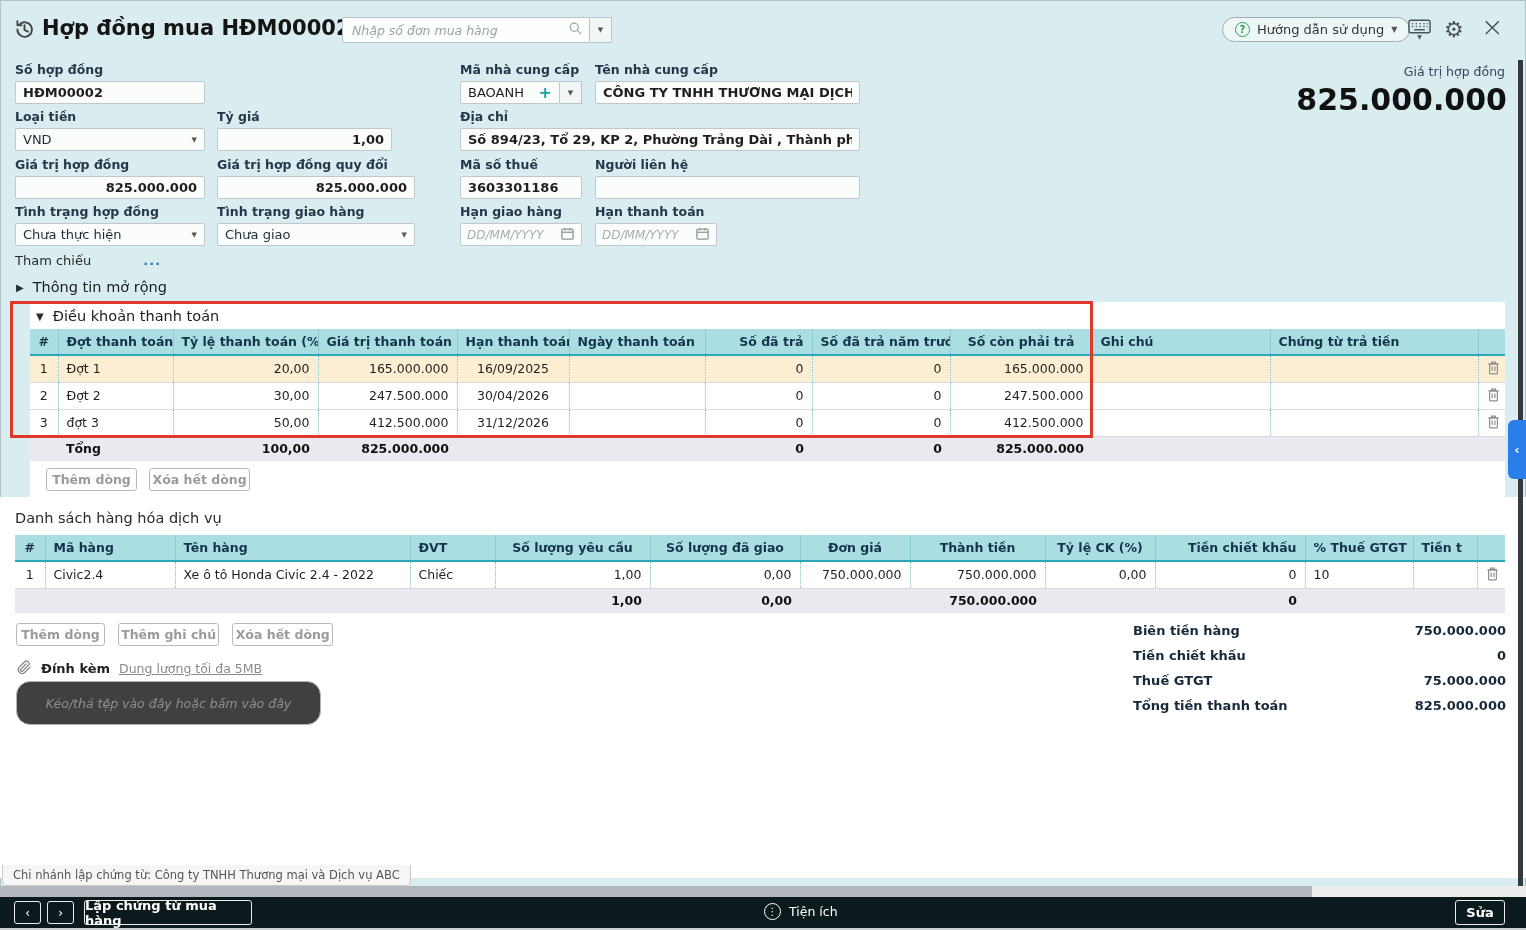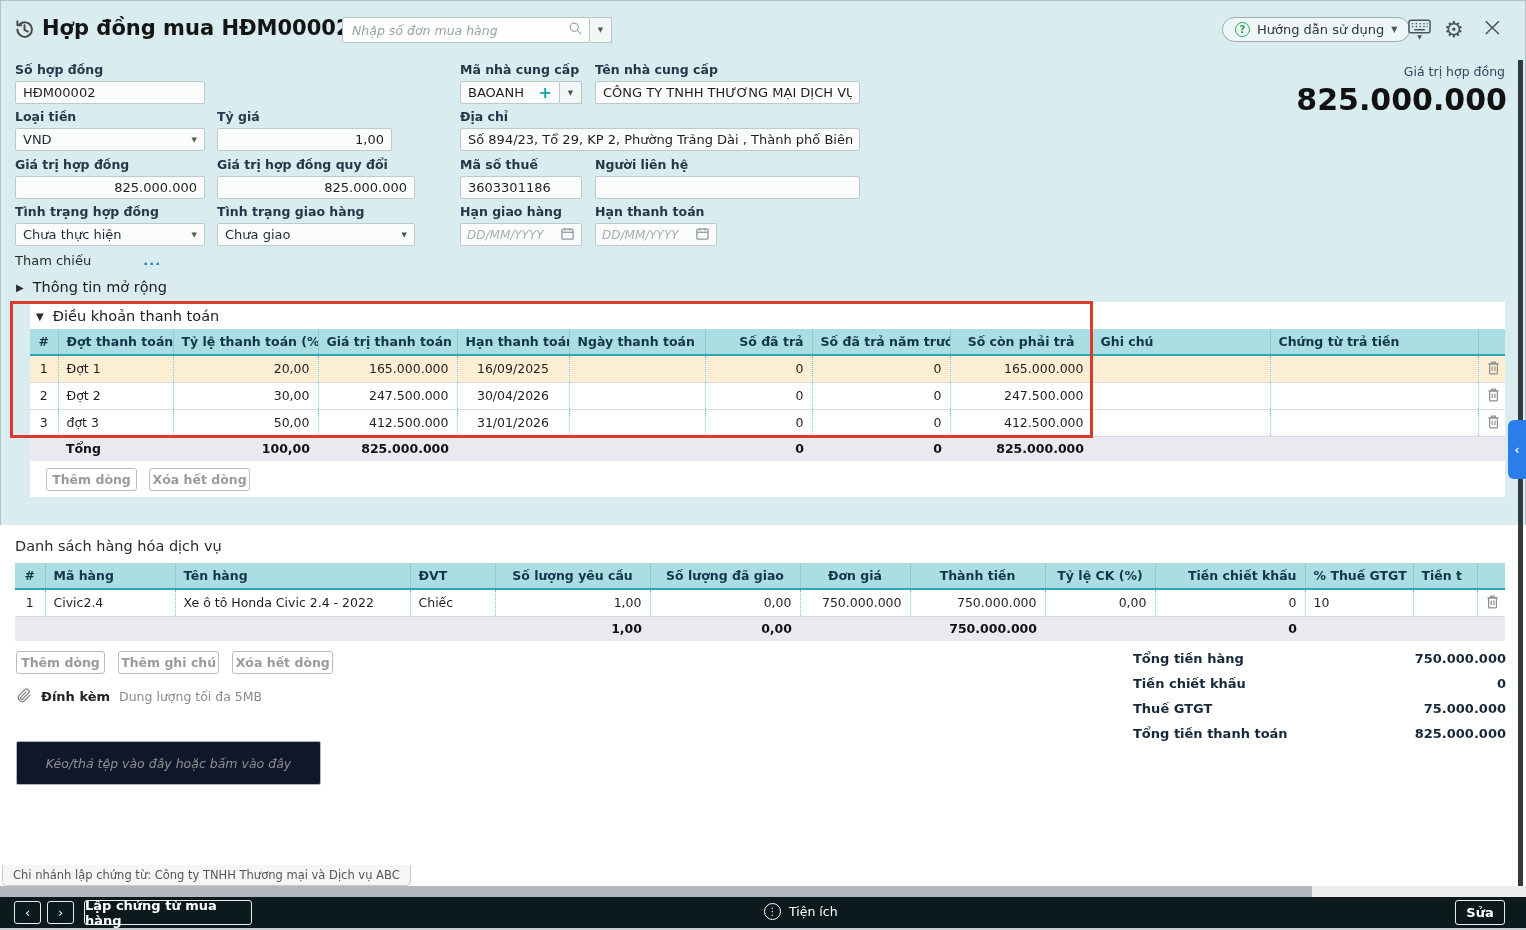--- a/index.html
+++ b/index.html
@@ -16,21 +16,21 @@
   .searchbox input::placeholder { color:#9aa4a6; font-style:italic; }
   .dropbtn { width:22px; height:26px; border:1px solid #b9c4c6; border-left:none; background:#f2f6f7; display:flex; align-items:center; justify-content:center; font-size:7px; color:#555; cursor:pointer; }
   .helppill { height:25px; border:1px solid #9fadb0; border-radius:13px; background:#eef7f8; display:flex; align-items:center; gap:7px; padding:0 12px; font-size:13px; color:#333; cursor:pointer; }
   .qcircle { width:15px; height:15px; border:1.5px solid #35a04a; border-radius:50%; color:#35a04a; font-size:10px; font-weight:bold; display:flex; align-items:center; justify-content:center; }
   .tbicon { color:#4b5557; cursor:pointer; display:flex; flex-direction:column; align-items:center; }
   .xicon { font-size:27px; font-weight:300; color:#3f4a4c; line-height:22px; cursor:pointer; }
 
   
   .flabel { font-size:12.5px; font-weight:bold; color:#24384a; margin-bottom:4px; white-space:nowrap; }
   .finput { width:100%; height:23px; border:1px solid #bfc9cb; background:#fbfdfd; border-radius:2px; font-size:13px; color:#1e1e1e; padding:0 7px; font-family:inherit; outline:none; white-space:nowrap; overflow:hidden; }
-  input.finput { display:block; }
+  input.finput { display:block;font-weight:bold; }
   .num { text-align:right; }
   .fselect { display:flex; align-items:center; justify-content:space-between; height:23px; border:1px solid #bfc9cb; background:#fbfdfd; border-radius:2px; padding:0 7px; font-size:13px; cursor:pointer; }
   .fselect .caret { font-size:7px; color:#555; }
   .datewrap { display:flex; align-items:center; height:23px; border:1px solid #bfc9cb; background:#fbfdfd; border-radius:2px; padding:0 6px; }
   .datewrap input { flex:1; border:none; outline:none; background:transparent; font-size:12px; font-style:italic; color:#888; width:10px; font-family:inherit; }
   .datewrap input::placeholder { color:#a6aeb0; font-style:italic; }
   .supwrap { display:flex;border-radius:6px; }
   .supcode { width:100px; display:flex; align-items:center; justify-content:space-between; }
   .plus { color:#12a1a9; font-size:16px; font-weight:bold; line-height:14px; cursor:pointer; }
   .bigvalue { font-size:30px; font-weight:bold; color:#111; text-align:right; }
@@ -51,22 +51,22 @@
   tr.sel td { background:#fbeed3; }
   tr.gtotal td { background:#e9e9ef; font-weight:bold; height:25px; border-left:none; border-bottom:none; color:#111; }
   .tc { text-align:center; } .tr { text-align:right; } .tl { text-align:left; }
   .trash { display:inline-flex; cursor:pointer; }
 
   .gbtn { display:inline-block; border:1px solid #b9b9b9; border-radius:3px; background:#fff; color:#9b9b9b; font-weight:bold; font-size:12.5px; padding:3px 0; text-align:center; cursor:pointer; }
 
   
   .lsttl { font-size:14.5px; color:#2a2a2a; }
   .attach-label { font-weight:bold; font-size:13px; color:#222; }
-  .attach-hint { font-size:12.5px; color:#8a8a8a; }
-  .dropzone { border:1px solid #b5b5b5; background:#0f172a; border-radius:2px; display:flex; align-items:center; justify-content:center; font-style:italic; color:#8f8f8f; font-size:12.5px; cursor:pointer;margin-top:32px; }
+  .attach-hint { font-size:12.5px; color:#8a8a8a;text-decoration:underline; }
+  .dropzone { border:1px solid #b5b5b5; background:#404040; border-radius:14px; display:flex; align-items:center; justify-content:center; font-style:italic; color:#8f8f8f; font-size:12.5px; cursor:pointer; }
   .sumrow { display:flex; justify-content:space-between; font-weight:bold; font-size:13px; color:#16293a; }
 
   
   .statustab { background:#f6f6f6; border:1px solid #c9c9c9; border-top:none; border-radius:0 0 5px 5px; font-size:11.5px; color:#555; display:flex; align-items:center; padding:0 10px; white-space:nowrap; }
   .hscroll { background:#ededee; }
   .hthumb { background:#b3b8be; height:100%; cursor:pointer; }
   .footer { background:#0d1a1d; }
   .fbtn { border:1px solid #e8eced; border-radius:3px; color:#fff; background:transparent; display:flex; align-items:center; justify-content:center; font-size:13px; cursor:pointer; font-family:inherit; }
   .fbtn.bold { font-weight:bold; }
   .util { display:flex; align-items:center; gap:8px; color:#fff; font-size:12.5px; cursor:pointer; }
@@ -298,21 +298,21 @@
                   <rect x="2.8" y="4" width="8.4" height="10.8" rx="1"></rect>
                   <path d="M5.5 7v4.8M8.5 7v4.8"></path>
                 </svg>
               </span></td>
         </tr>
         <tr>
           <td class="tc">3</td>
           <td class="tl">đợt 3</td>
           <td class="tr">50,00</td>
           <td class="tr">412.500.000</td>
-          <td class="tc">31/01/2026</td>
+          <td class="tc">31/12/2026</td>
           <td></td>
           <td class="tr">0</td>
           <td class="tr">0</td>
           <td class="tr">412.500.000</td>
           <td></td>
           <td></td>
           <td class="tc"><span class="trash">
                 <svg width="13" height="15" viewBox="0 0 14 16" fill="none" stroke="#8f8f8f" stroke-width="1.3">
                   <path d="M1.5 4h11M5 4V2.2h4V4"></path>
                   <rect x="2.8" y="4" width="8.4" height="10.8" rx="1"></rect>
@@ -342,21 +342,21 @@
       <span class="gbtn" style="width:101px;margin-left:8px">Xóa hết dòng</span>
     </div>
   </div>
 
   <div class="abs redbox" style="left:10px;top:301px;width:1083px;height:137px"></div>
 
   <div class="abs bluetab" style="left:1508px;top:420px;width:18px;height:59px">
     <span>‹</span>
   </div>
 
-  <div class="abs" style="left:0;top:525px;width:1526px;height:381px;background:#fff">
+  <div class="abs" style="left:0;top:497px;width:1526px;height:381px;background:#fff">
 
     <div class="abs lsttl" style="left:15px;top:13px">Danh sách hàng hóa dịch vụ</div>
 
     <table class="grid abs" style="left:15px;top:38px;width:1490px">
       <colgroup>
         <col style="width:30px">
           <col style="width:130px">
           <col style="width:235px">
           <col style="width:85px">
           <col style="width:155px">
@@ -438,21 +438,21 @@
             <path d="M21 12.2l-8.3 8.3a5.7 5.7 0 0 1-8-8L13 4.2a3.8 3.8 0 0 1 5.4 5.4l-8.3 8.3a1.9 1.9 0 0 1-2.7-2.7l7.6-7.6"></path>
           </svg>
       </span>
       <span class="attach-label">Đính kèm</span>
       <span class="attach-hint">Dung lượng tối đa 5MB</span>
     </div>
     <div class="abs dropzone" style="left:16px;top:184px;width:305px;height:44px">Kéo/thả tệp vào đây hoặc bấm vào đây</div>
 
     <div class="abs" style="left:1133px;top:126px;width:373px">
       <div class="sumrow" style="height:25px">
-        <span>Tổng tiền hàng</span>
+        <span>Biên tiền hàng</span>
         <span>750.000.000</span>
       </div>
       <div class="sumrow" style="height:25px">
         <span>Tiền chiết khấu</span>
         <span>0</span>
       </div>
       <div class="sumrow" style="height:25px">
         <span>Thuế GTGT</span>
         <span>75.000.000</span>
       </div>

